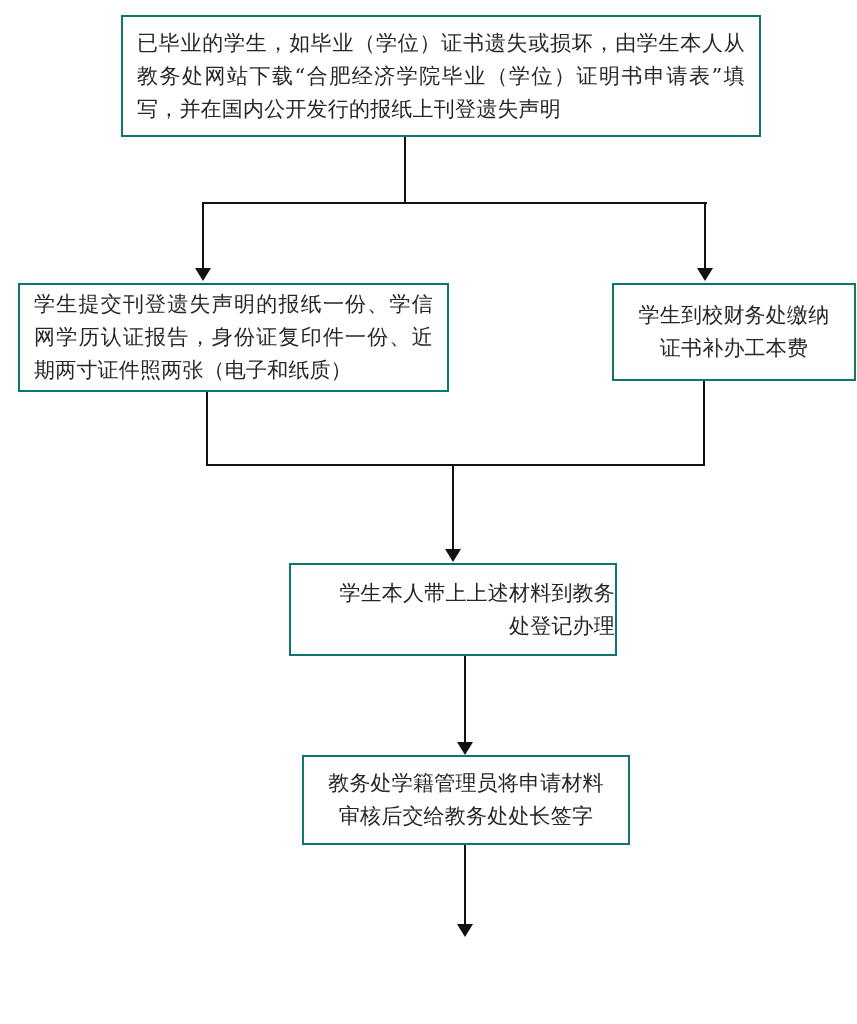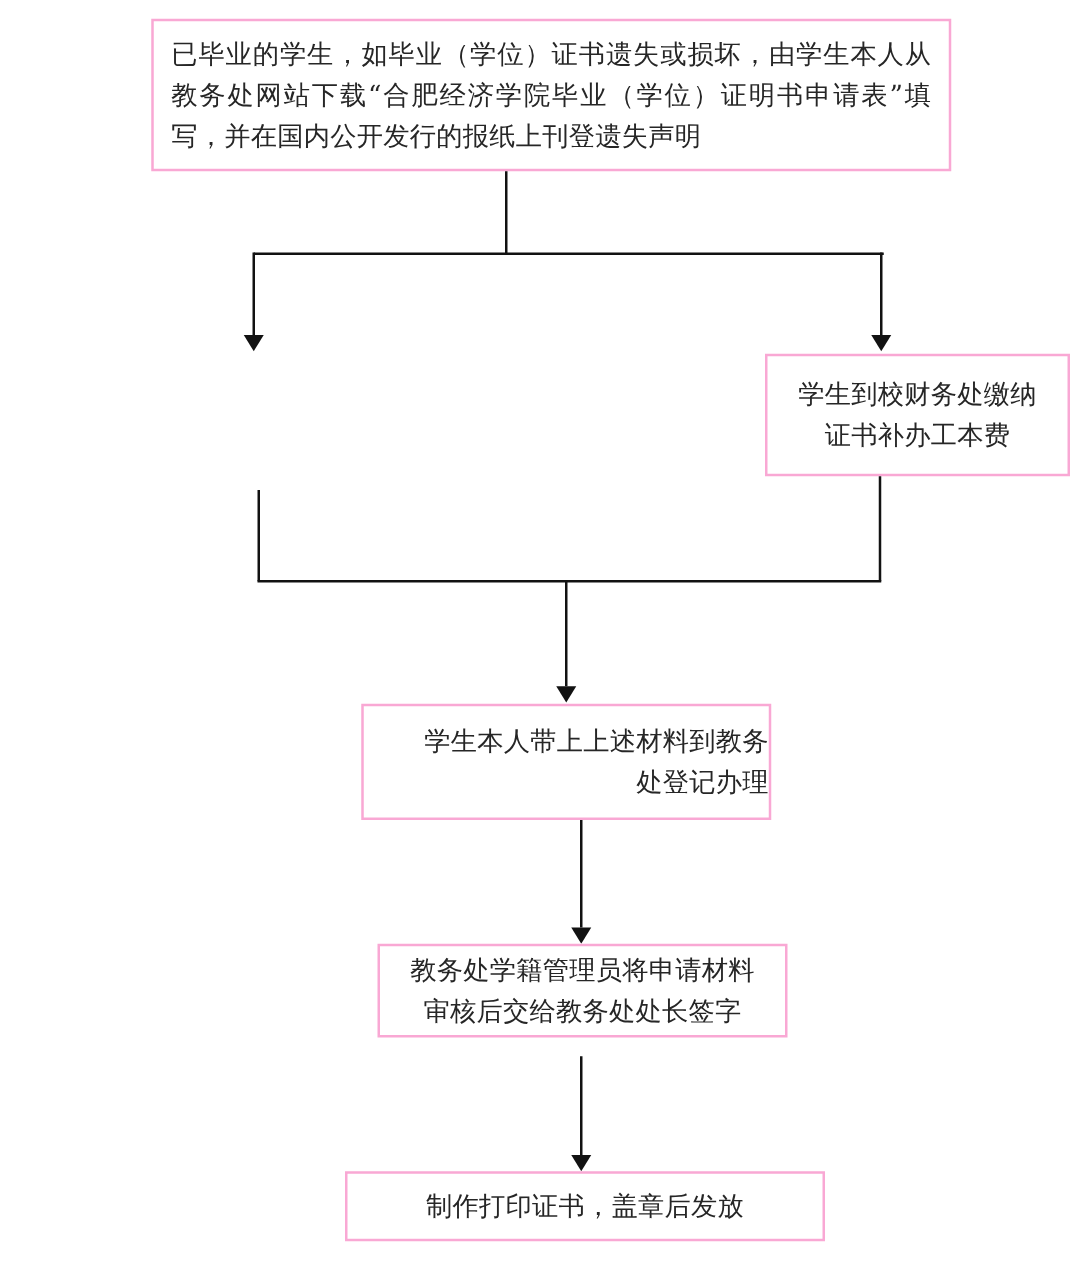--- a/index.html
+++ b/index.html
@@ -12,21 +12,21 @@
     position: relative;
     width: 857px;
     height: 1024px;
     background: #ffffff;
     font-family: "DejaVu Serif", "Liberation Serif", serif;
     overflow: hidden;
   }
   .node {
     position: absolute;
     box-sizing: border-box;
-    border: 2px solid #f9a8d4;
+    border: 2px solid #0f766e;
     background: #ffffff;
     display: flex;
     align-items: center;
     justify-content: center;
     text-align: center;
     color: #262626;
   }
   .node .txt {
     display: block;
     width: 100%;
@@ -68,45 +68,45 @@
 
   <div class="vline" style="left:404px; top:137px; height:66px;"></div>
   <div class="hline" style="left:203px; top:202px; width:504px;"></div>
 
   <div class="vline" style="left:202px; top:202px; height:66px;"></div>
   <div class="arrow" style="left:195px; top:268px;"></div>
 
   <div class="vline" style="left:704px; top:202px; height:66px;"></div>
   <div class="arrow" style="left:697px; top:268px;"></div>
 
+  <div class="node justify pad-lr" style="left:18px; top:283px; width:431px; height:109px;">
+    <span class="txt">学生提交刊登遗失声明的报纸一份、学信网学历认证报告，身份证复印件一份、近期两寸证件照两张（电子和纸质）</span>
+  </div>
 
   <div class="node" style="left:584px; top:283px; width:244px; height:98px;margin-left:28px;">
     <span class="txt">学生到校财务处缴纳
 证书补办工本费</span>
   </div>
 
   <div class="vline" style="left:206px; top:392px; height:73px;"></div>
   <div class="vline" style="left:703px; top:381px; height:84px;"></div>
   <div class="hline" style="left:206px; top:464px; width:499px;"></div>
   <div class="vline" style="left:452px; top:464px; height:85px;"></div>
   <div class="arrow" style="left:445px; top:549px;"></div>
 
   <div class="node" style="left:289px; top:563px; width:328px; height:93px;text-align:right;">
     <span class="txt">学生本人带上上述材料到教务
 处登记办理</span>
   </div>
 
   <div class="vline" style="left:464px; top:656px; height:86px;"></div>
   <div class="arrow" style="left:457px; top:742px;"></div>
 
-  <div class="node" style="left:302px; top:755px; width:328px; height:75px;">
+  <div class="node" style="left:302px; top:755px; width:328px; height:90px;">
     <span class="txt">教务处学籍管理员将申请材料
 审核后交给教务处处长签字</span>
   </div>
 
   <div class="vline" style="left:464px; top:845px; height:79px;"></div>
   <div class="arrow" style="left:457px; top:924px;"></div>
 
-  <div class="node" style="left:276px; top:937px; width:384px; height:56px;">
-    <span class="txt">制作打印证书，盖章后发放</span>
-  </div>
 
 </div>
 
 </body></html>

